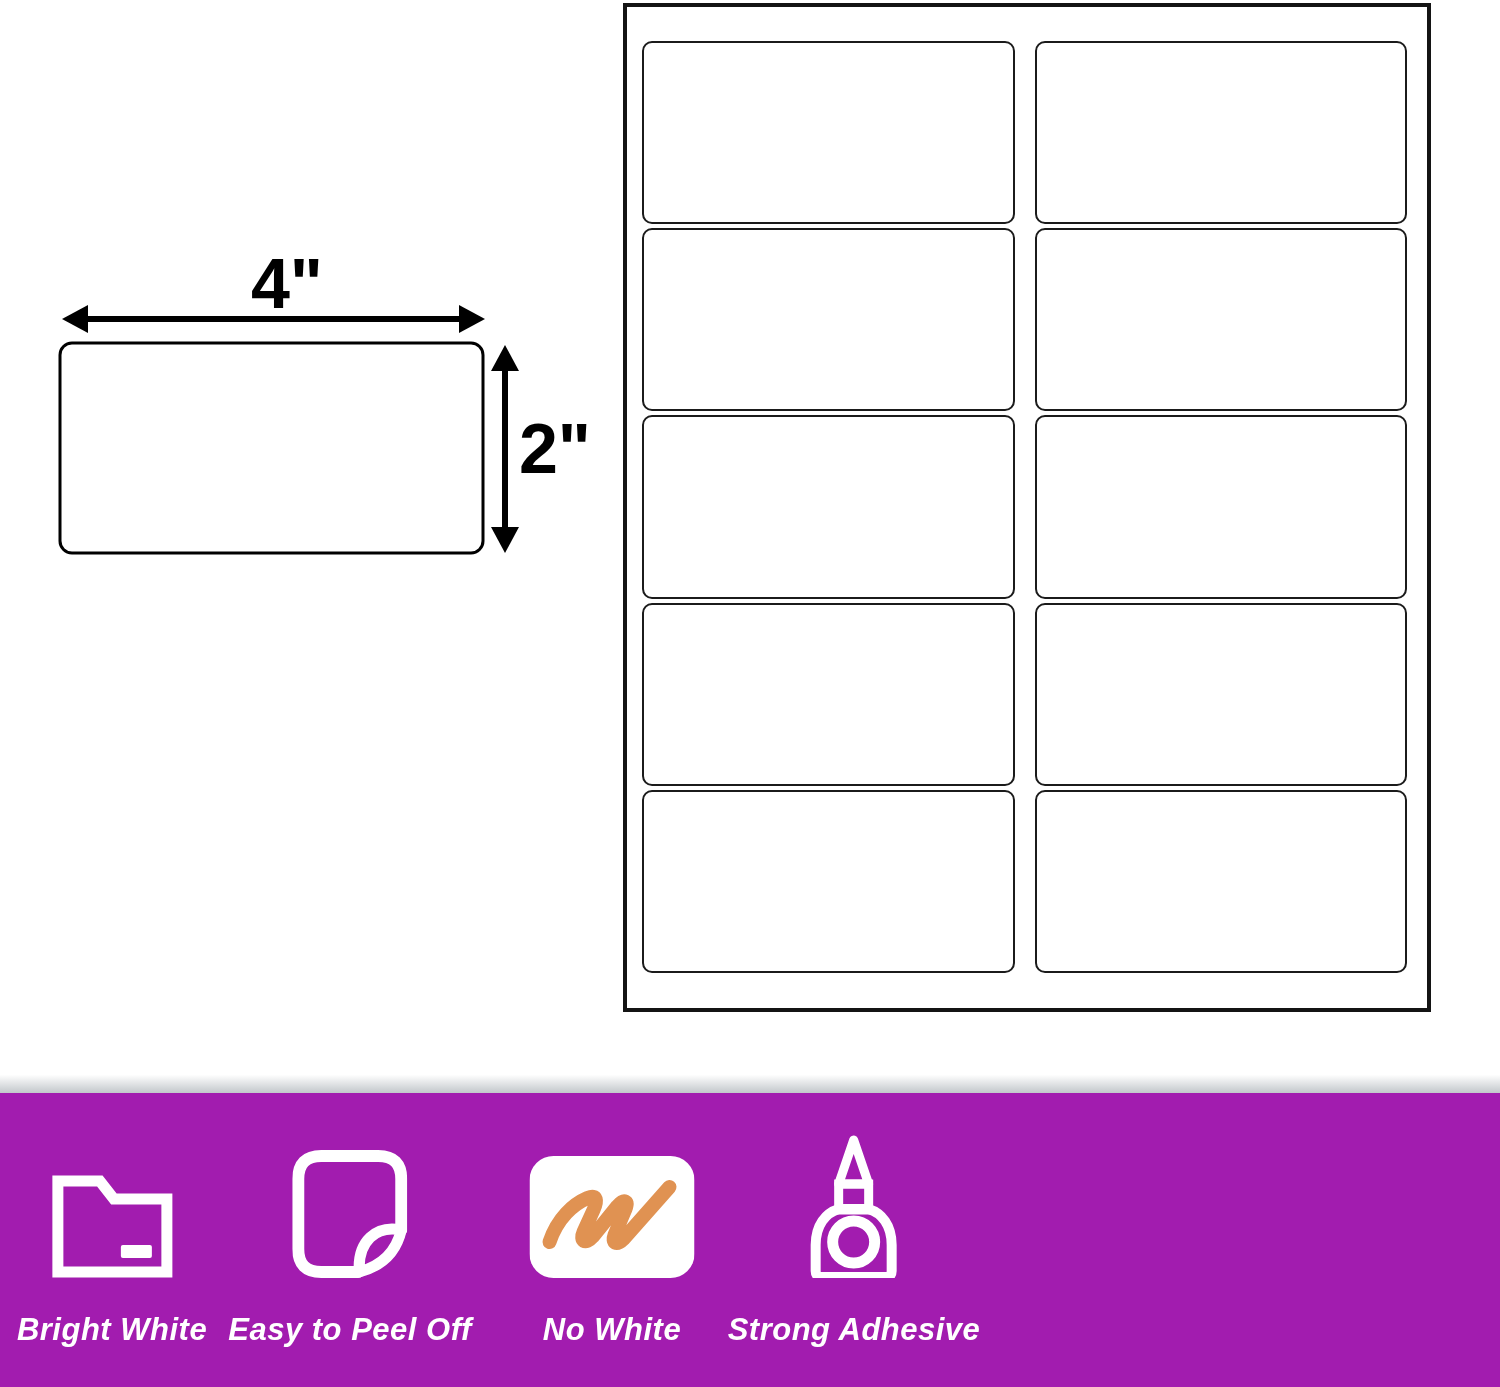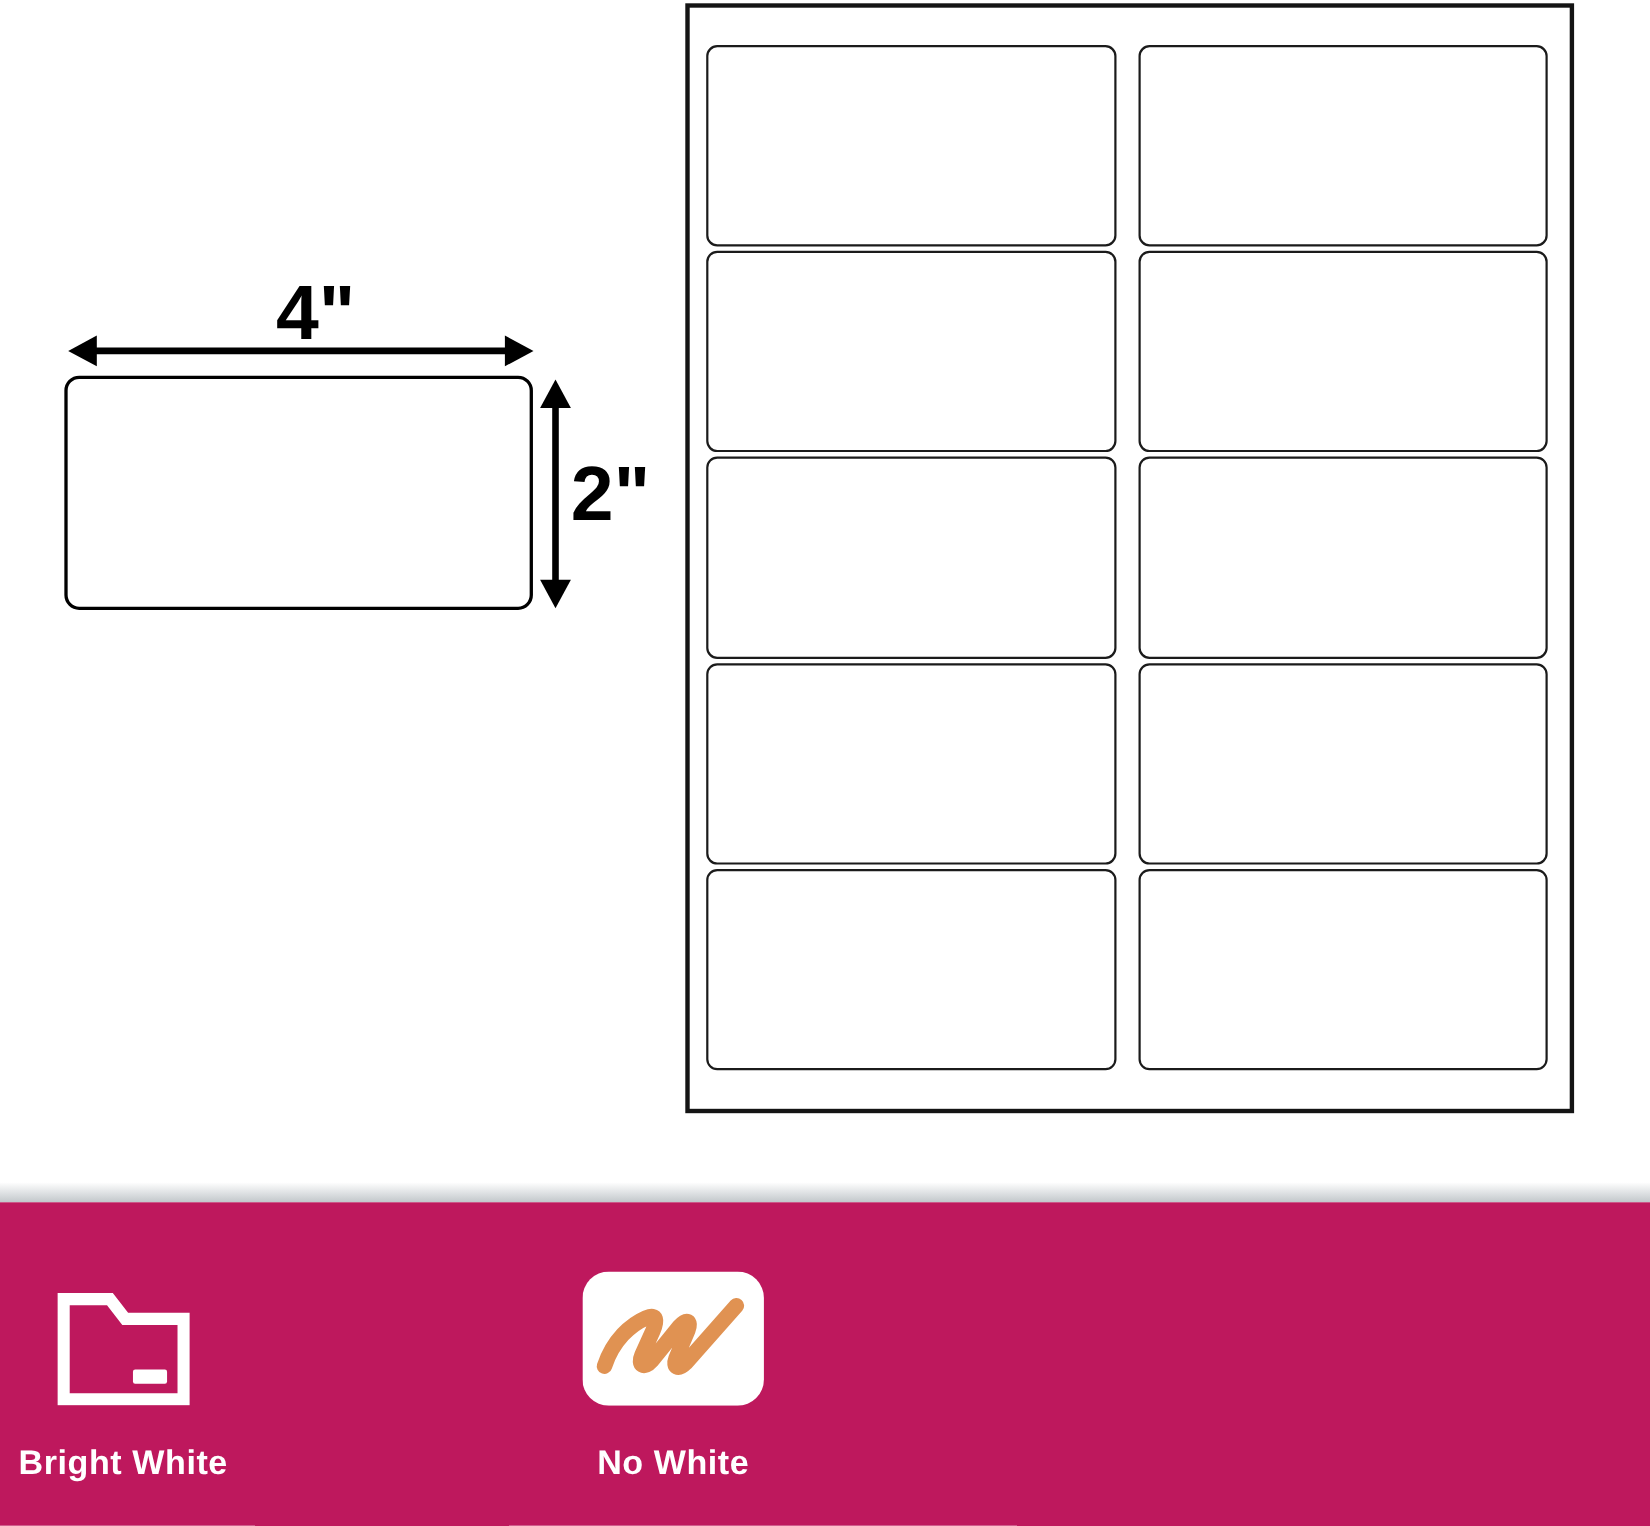--- a/index.html
+++ b/index.html
@@ -24,21 +24,22 @@
     border:2px solid #1b1b1b;border-radius:10px;background:#ffffff;
   }
   
   .divider-strip{
     position:absolute;left:0;top:1075px;width:1500px;height:18px;
     background:linear-gradient(#fefefe,#c2c7cb);
   }
   
   .banner{
     position:absolute;left:0;top:1093px;width:1500px;height:294px;
-    background:#be185d;
+    background:#a21caf;
+    font-style:italic;
   }
   .feature{
     position:absolute;top:35px;transform:translateX(-50%);
     display:flex;flex-direction:column;align-items:center;
   }
   .icon-wrap{height:150px;display:flex;align-items:flex-end;justify-content:center;}
   .feature-label{
     margin-top:36px;color:#ffffff;font-weight:bold;font-size:31px;line-height:1;
     white-space:nowrap;letter-spacing:0.5px;
   }
@@ -89,27 +90,47 @@
   <div class="feature" style="left:112px">
     <div class="icon-wrap">
       <svg width="121" height="105" viewBox="0 0 121 105">
         <path d="M 6,99 L 6,8 L 48,8 L 62,26 L 115,26 L 115,99 Z" fill="none" stroke="#ffffff" stroke-width="11" stroke-linejoin="miter"></path>
         <rect x="69" y="72" width="31" height="13" rx="2" fill="#ffffff"></rect>
       </svg>
     </div>
     <div class="feature-label">Bright White</div>
   </div>
 
+  <div class="feature" style="left:350px">
+    <div class="icon-wrap">
+      <svg width="115" height="128" viewBox="0 0 115 128">
+        <path d="M 66,122 L 29,122 Q 6,122 6,99 L 6,29 Q 6,6 29,6 L 86,6 Q 109,6 109,29 L 109,80" fill="none" stroke="#ffffff" stroke-width="12" stroke-linecap="round" stroke-linejoin="round"></path>
+        <path d="M 109,80 C 84,75 65,91 67,122 C 89,116 104,102 109,80 Z" fill="none" stroke="#ffffff" stroke-width="11" stroke-linejoin="round"></path>
+      </svg>
+    </div>
+    <div class="feature-label">Easy to Peel Off</div>
+  </div>
 
   <div class="feature" style="left:612px">
     <div class="icon-wrap">
       <svg width="165" height="122" viewBox="0 0 165 122">
         <rect x="0" y="0" width="165" height="122" rx="24" fill="#ffffff"></rect>
         <path d="M 20,86 C 28,62 44,48 58,42 C 68,38 68,45 64,54 L 54,76 C 50,85 56,89 63,81 L 88,50 C 95,42 99,45 96,53 L 85,79 C 82,87 87,90 94,83 L 140,31" fill="none" stroke="#E09252" stroke-width="14" stroke-linecap="round" stroke-linejoin="round"></path>
       </svg>
     </div>
     <div class="feature-label">No White</div>
   </div>
 
+  <div class="feature" style="left:854px">
+    <div class="icon-wrap">
+      <svg width="92" height="145" viewBox="0 0 92 145">
+        <path d="M 46,7 L 61,51 L 31,51 Z" fill="none" stroke="#ffffff" stroke-width="9" stroke-linejoin="round"></path>
+        <rect x="31" y="51" width="30" height="26" fill="none" stroke="#ffffff" stroke-width="9"></rect>
+        <path d="M 8,138 L 8,112 C 8,92 18,80 31,76 L 61,76 C 74,80 84,92 84,112 L 84,138 Q 84,144 78,144 L 14,144 Q 8,144 8,138 Z" fill="none" stroke="#ffffff" stroke-width="10" stroke-linejoin="round"></path>
+        <circle cx="46" cy="109" r="21" fill="none" stroke="#ffffff" stroke-width="11"></circle>
+      </svg>
+    </div>
+    <div class="feature-label">Strong Adhesive</div>
+  </div>
 
 
 
 </div>
 
 </body></html>

